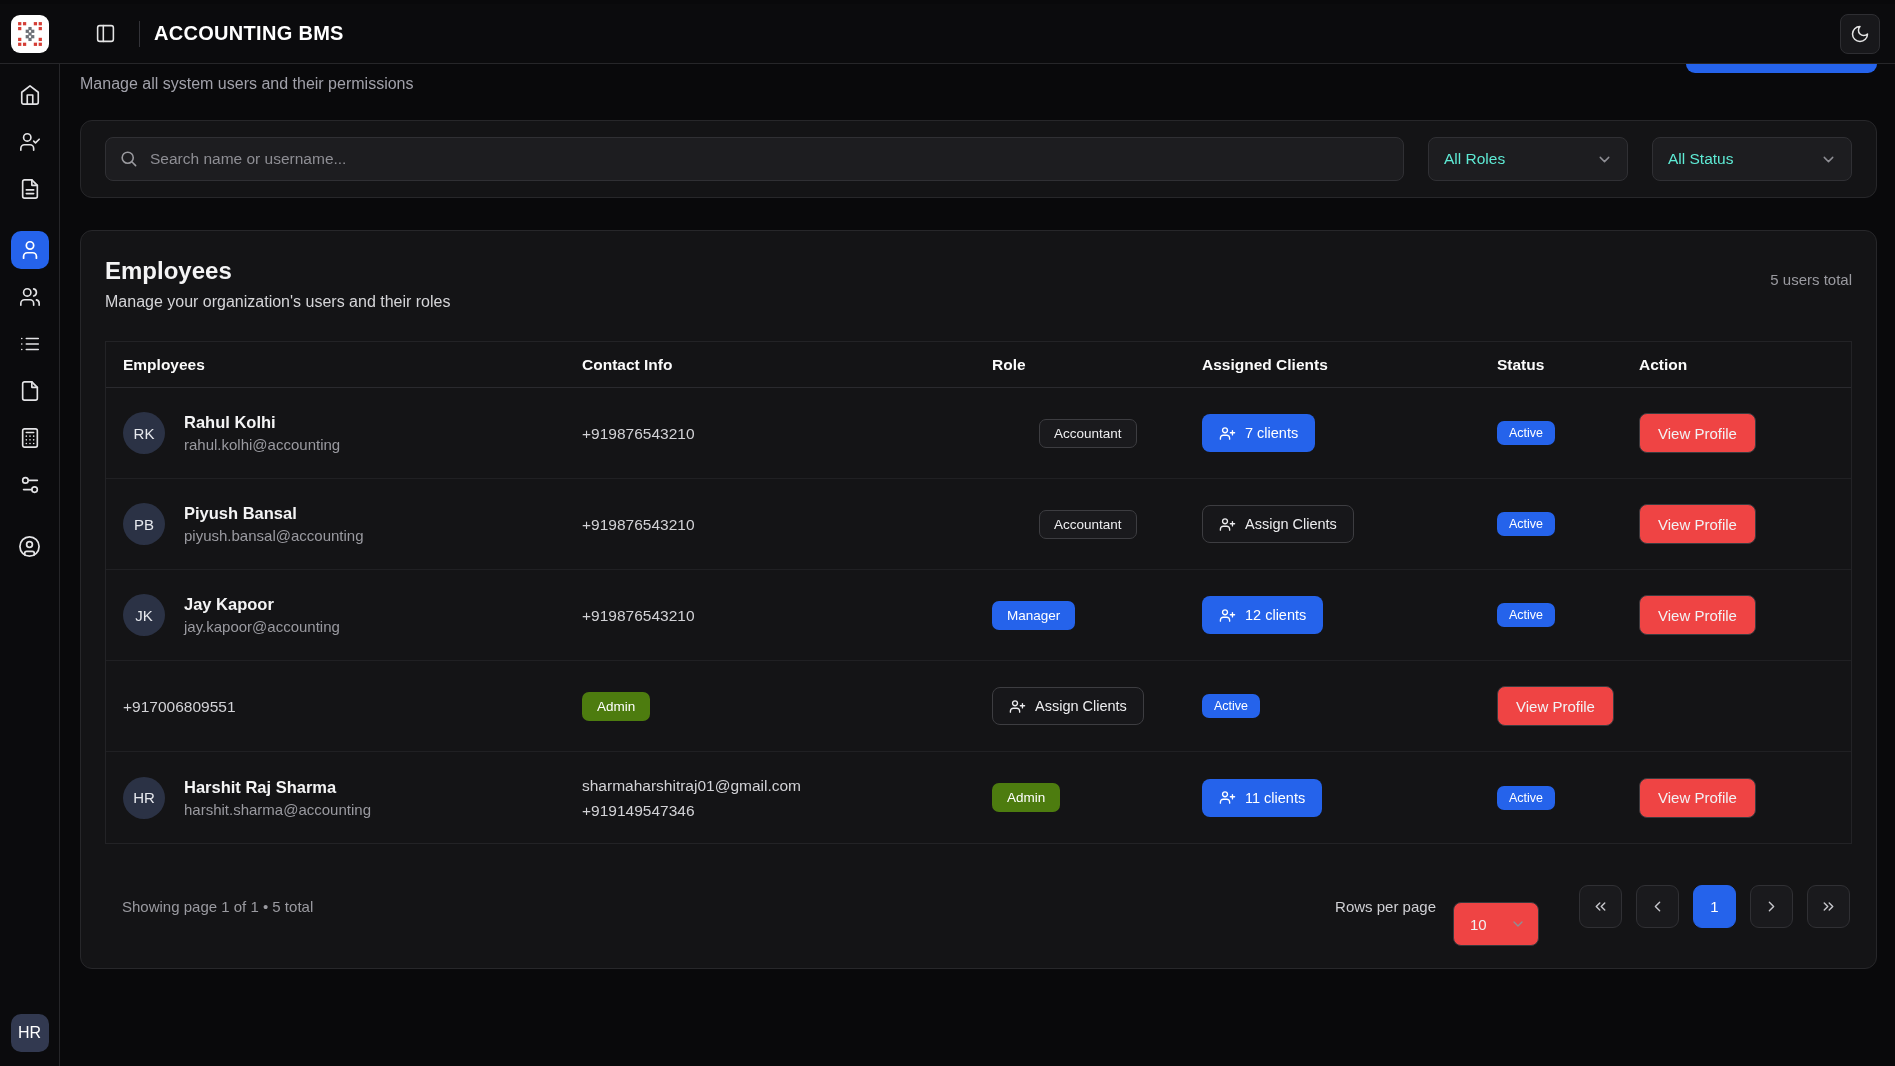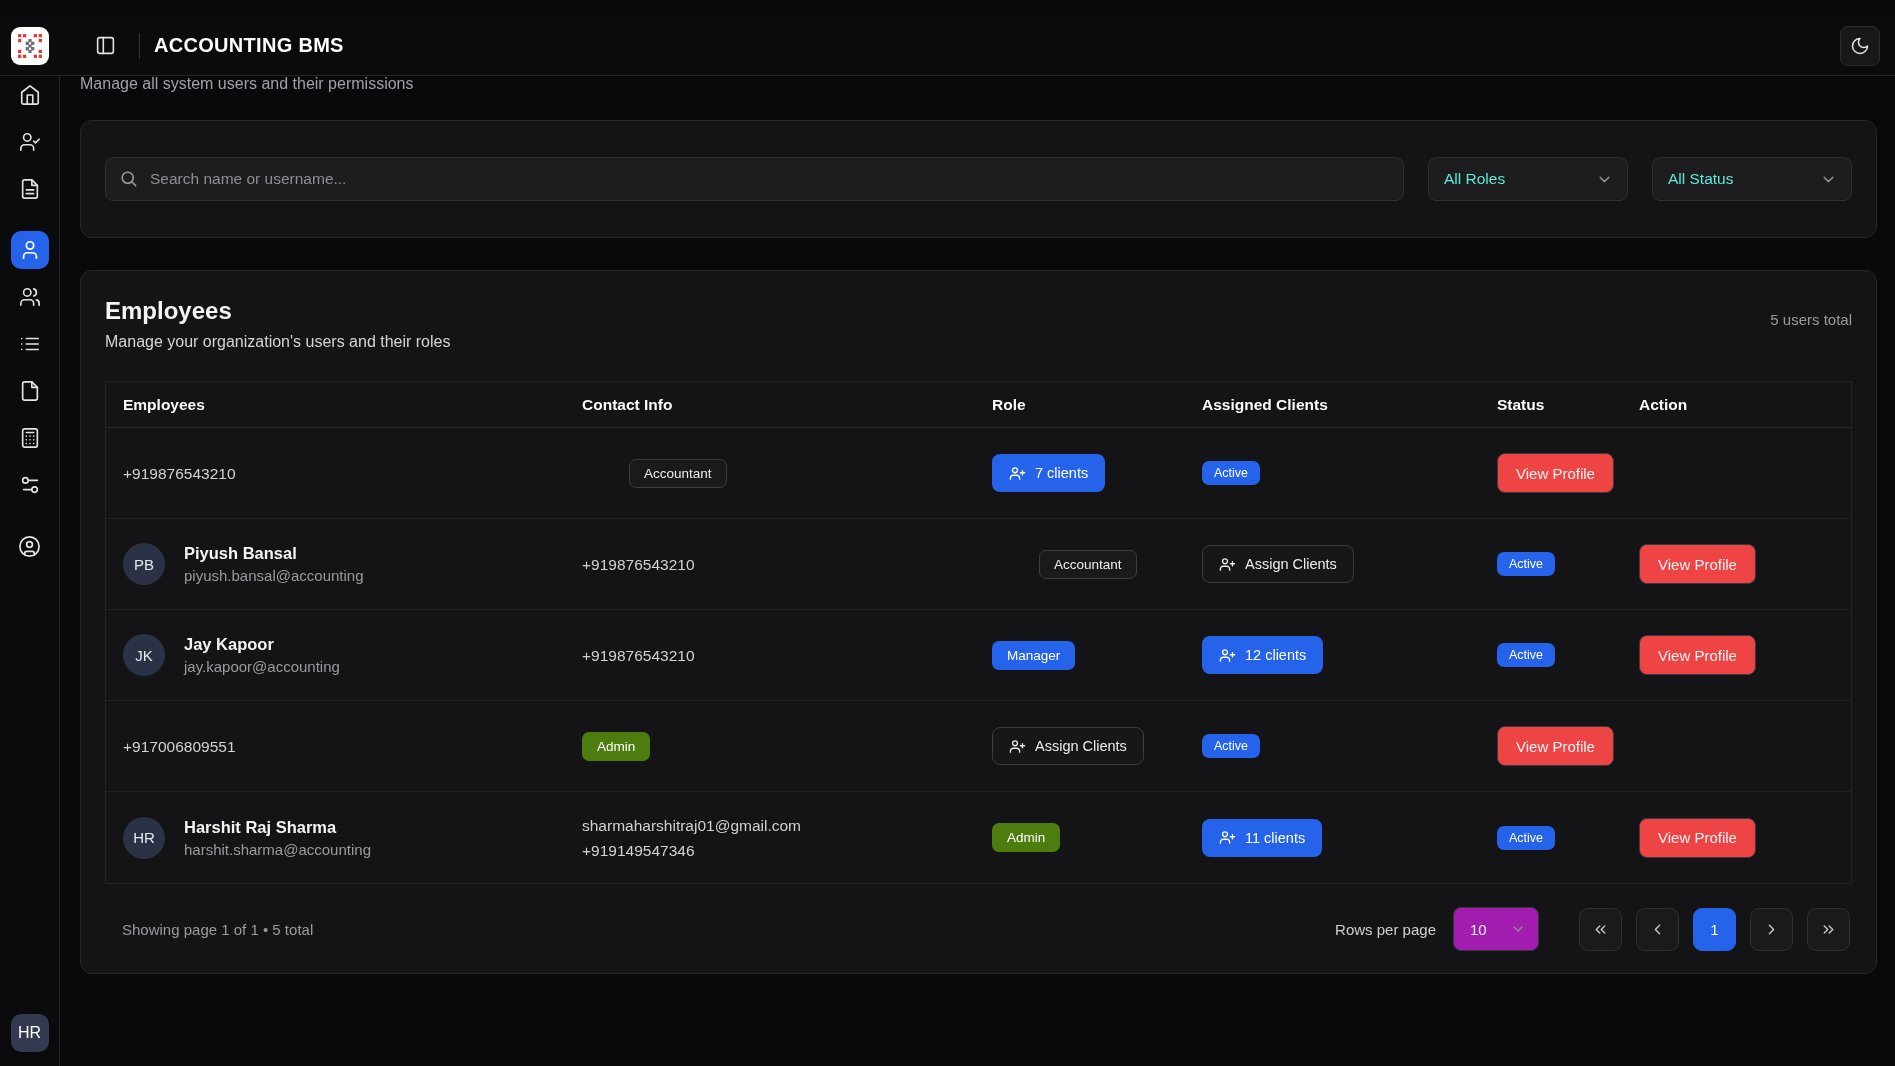--- a/index.html
+++ b/index.html
@@ -6,21 +6,21 @@
   html,body { width:1895px; height:1066px; overflow:hidden; }
   body {
     background:#09090b;
     color:#fafafa;
     font-family:"Liberation Sans", sans-serif;
   }
   svg { display:block; }
 
   
   .topbar {
-    position:fixed; top:16px; left:0; width:1895px; height:60px;
+    position:fixed; top:4px; left:0; width:1895px; height:60px;
     display:flex; align-items:center;
     background:#0b0b0d;
     border-bottom:1px solid #262629;
     z-index:5;
   }
   .logo-box {
     width:38px; height:38px; margin-left:11px;
     background:#ffffff; border-radius:9px;
     display:flex; align-items:center; justify-content:center;
     flex:0 0 auto;
@@ -72,21 +72,21 @@
     display:flex; align-items:center; gap:11px;
     height:43px; padding:0 21px; margin-top:12px;
     background:#2563eb; color:#fff; border:none; border-radius:9px;
     font-size:15.5px; font-family:inherit; cursor:pointer;
   }
 
   .card {
     background:#141416; border:1px solid #27272a; border-radius:12px;
   }
   .filter-card {
-    margin-top:27px; padding:36px 24px;
+    margin-top:27px; padding:16px 24px;
     display:flex; align-items:center; gap:24px;
   }
   .search-wrap { position:relative; flex:1; }
   .search-wrap .search-icon-holder {
     position:absolute; left:14px; top:12px; color:#9a9a9f;
   }
   .search-input {
     width:100%; height:44px;
     background:#1d1d20; border:1px solid #303034; border-radius:8px;
     color:#e4e4e7; font-size:15.5px; font-family:inherit;
@@ -167,24 +167,24 @@
   
   .table-footer {
     display:flex; align-items:center; justify-content:space-between;
     padding:23px 2px 16px 17px;
   }
   .page-summary { font-size:15px; color:#9a9aa0; }
   .pager { display:flex; align-items:center; gap:14px; }
   .rpp-label { font-size:15px; color:#cfcfd3; margin-right:3px; }
   .rpp-select {
     width:86px; height:44px;
-    background:#a21caf; border:1px solid #37373b; border-radius:8px;
+    background:#ef4444; border:1px solid #37373b; border-radius:8px;
     display:flex; align-items:center; justify-content:space-between;
     padding:0 12px 0 16px; cursor:pointer;
-    font-size:15px; color:#f1f1f3;
+    font-size:15px; color:#f1f1f3;margin-top:35px;
   }
   .pager-gap { width:12px; }
   .page-btn {
     width:43px; height:43px; border-radius:9px;
     background:#1a1a1d; border:1px solid #303034; color:#c6c6cb;
     display:flex; align-items:center; justify-content:center;
     cursor:pointer; font-family:inherit;
   }
   .page-btn.active { background:#2563eb; border-color:#2563eb; color:#fff; font-size:15px; }
 </style>
@@ -372,20 +372,27 @@
       <div class="tr thead">
         <div class="th">Employees</div>
         <div class="th">Contact Info</div>
         <div class="th">Role</div>
         <div class="th">Assigned Clients</div>
         <div class="th">Status</div>
         <div class="th">Action</div>
       </div>
       <div id="table-body">
   <div class="tr row">
+    <div class="td emp-cell">
+      <div class="avatar">RK</div>
+      <div>
+        <div class="emp-name">Rahul Kolhi</div>
+        <div class="emp-email">rahul.kolhi@accounting</div>
+      </div>
+    </div>
     <div class="td">
       <div class="contact-line">+919876543210</div>
 
     </div>
     <div class="td">
       <span class="badge badge-outline">Accountant</span>
     </div>
     <div class="td">
       <button class="clients-btn btn-primary">
         <svg width="17" height="17" viewBox="0 0 24 24" fill="none" stroke="currentColor" stroke-width="1.9" stroke-linecap="round" stroke-linejoin="round">

